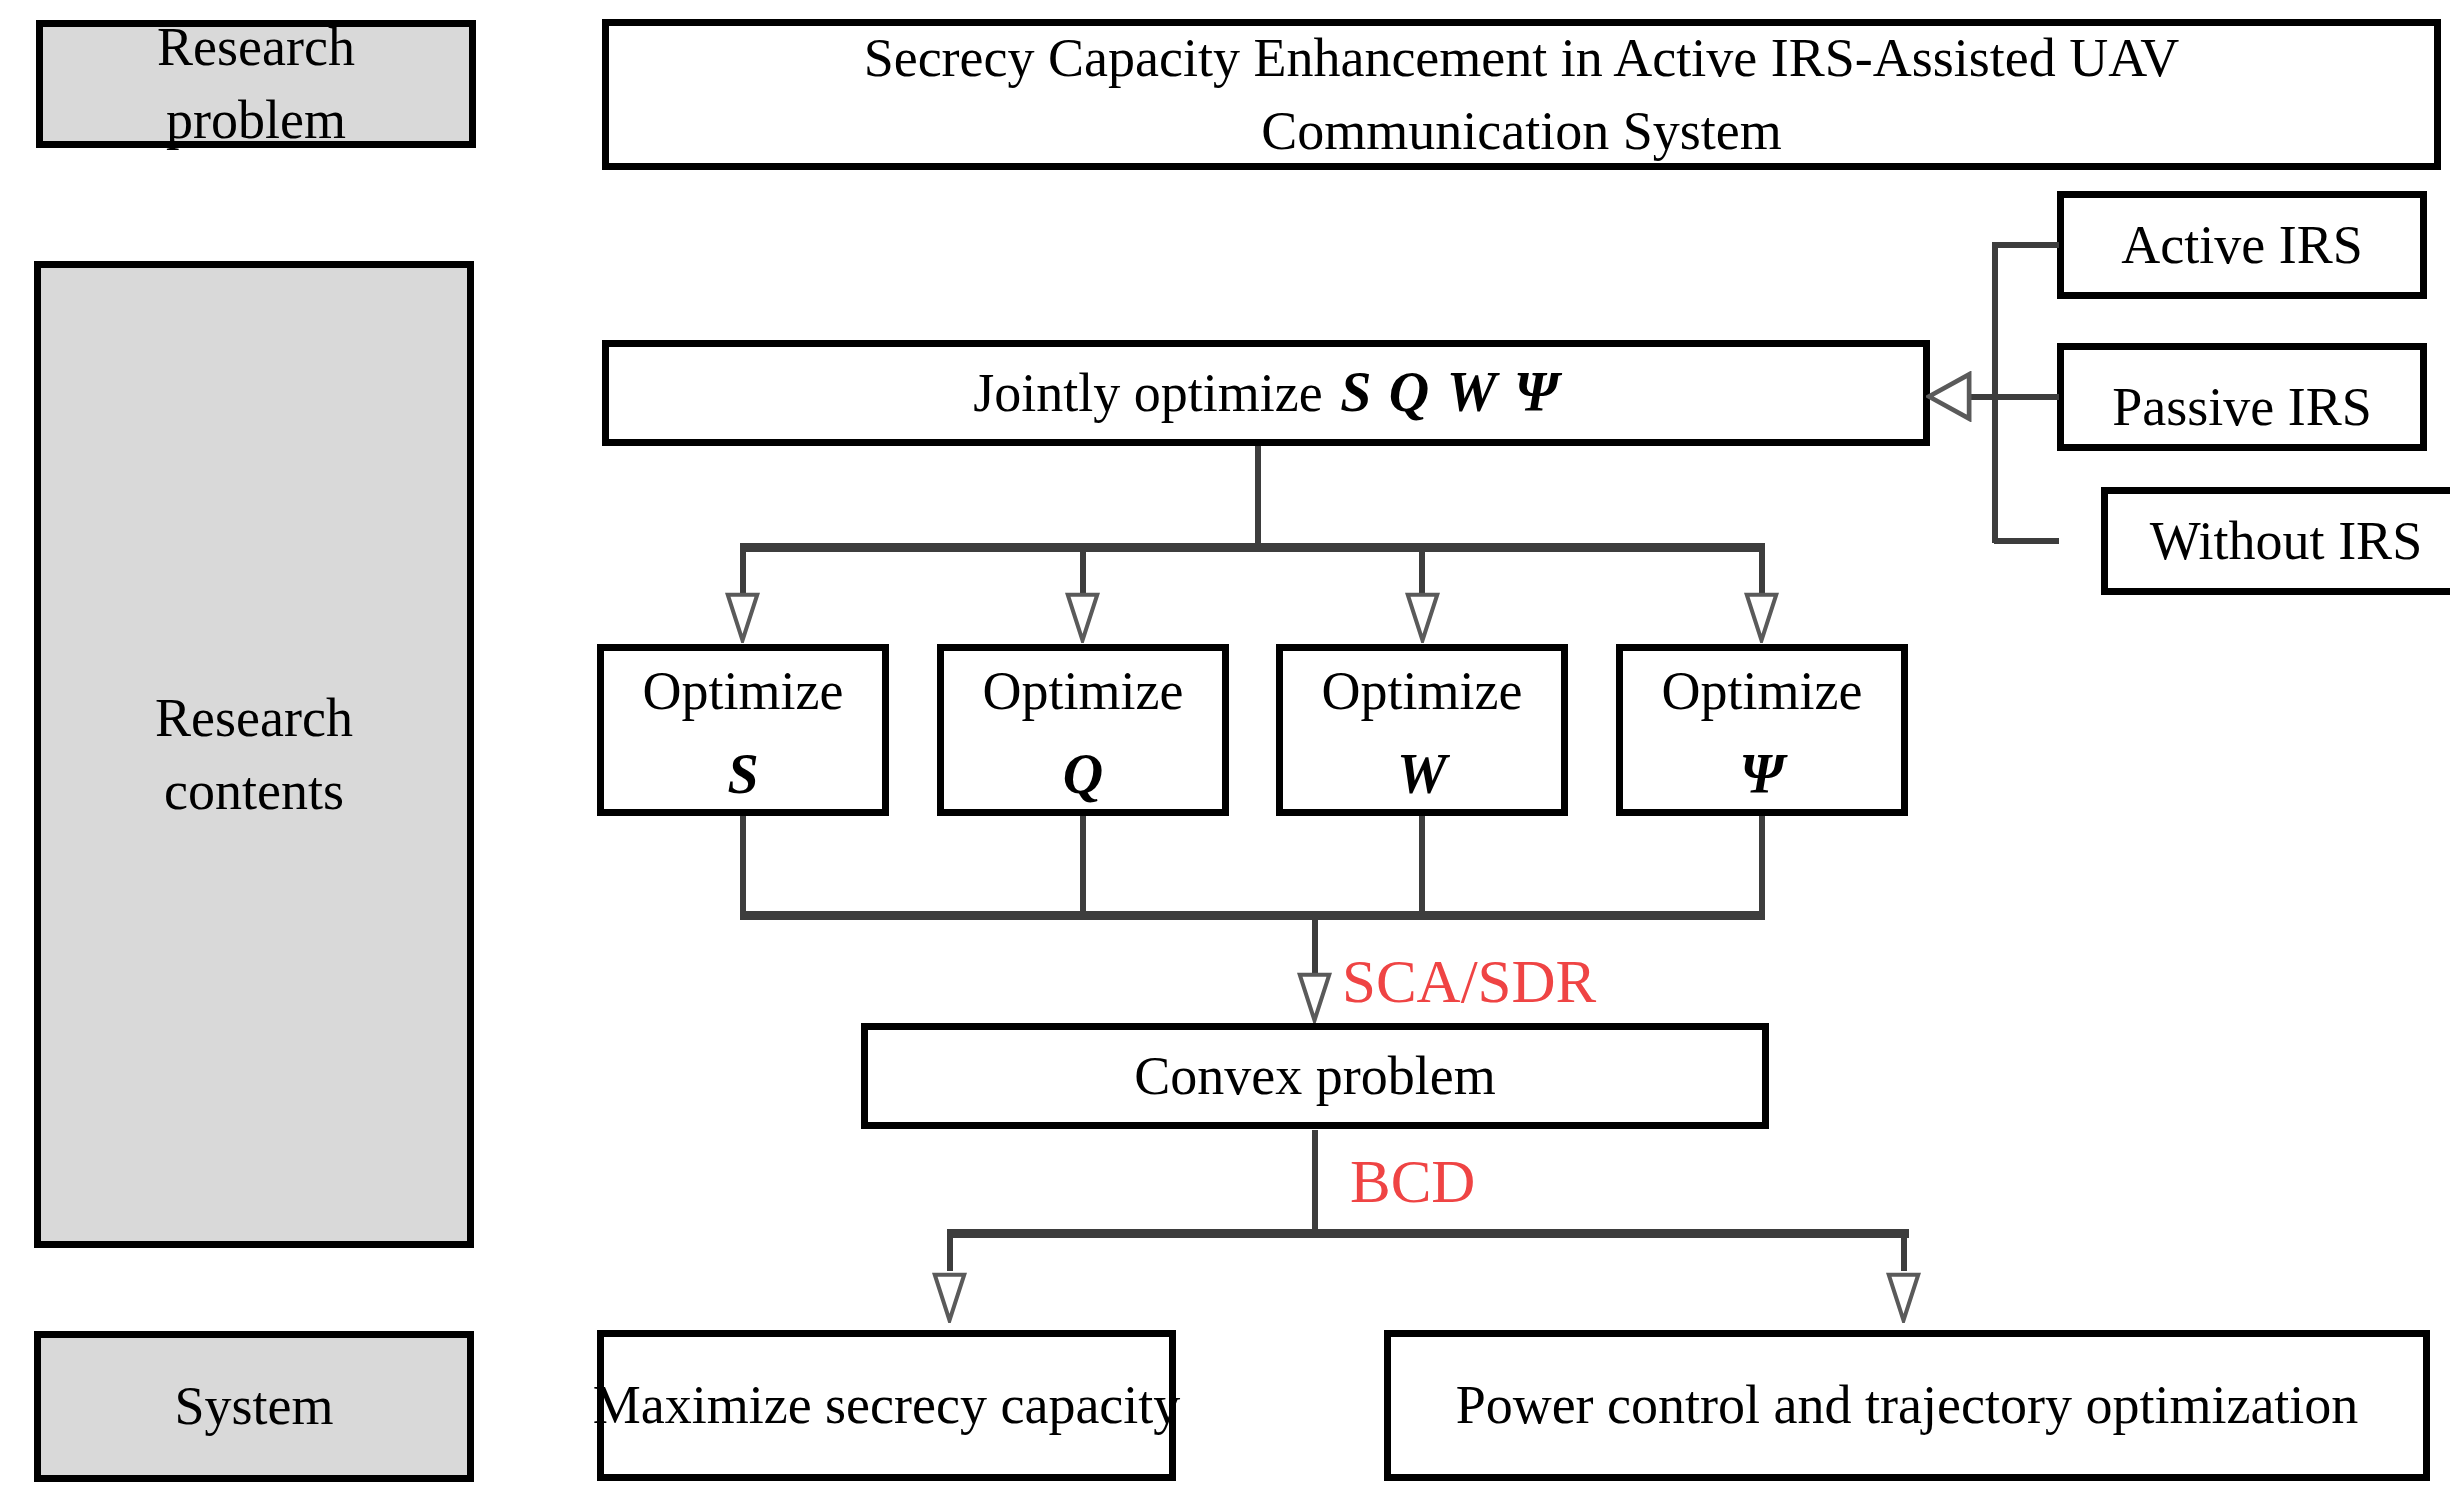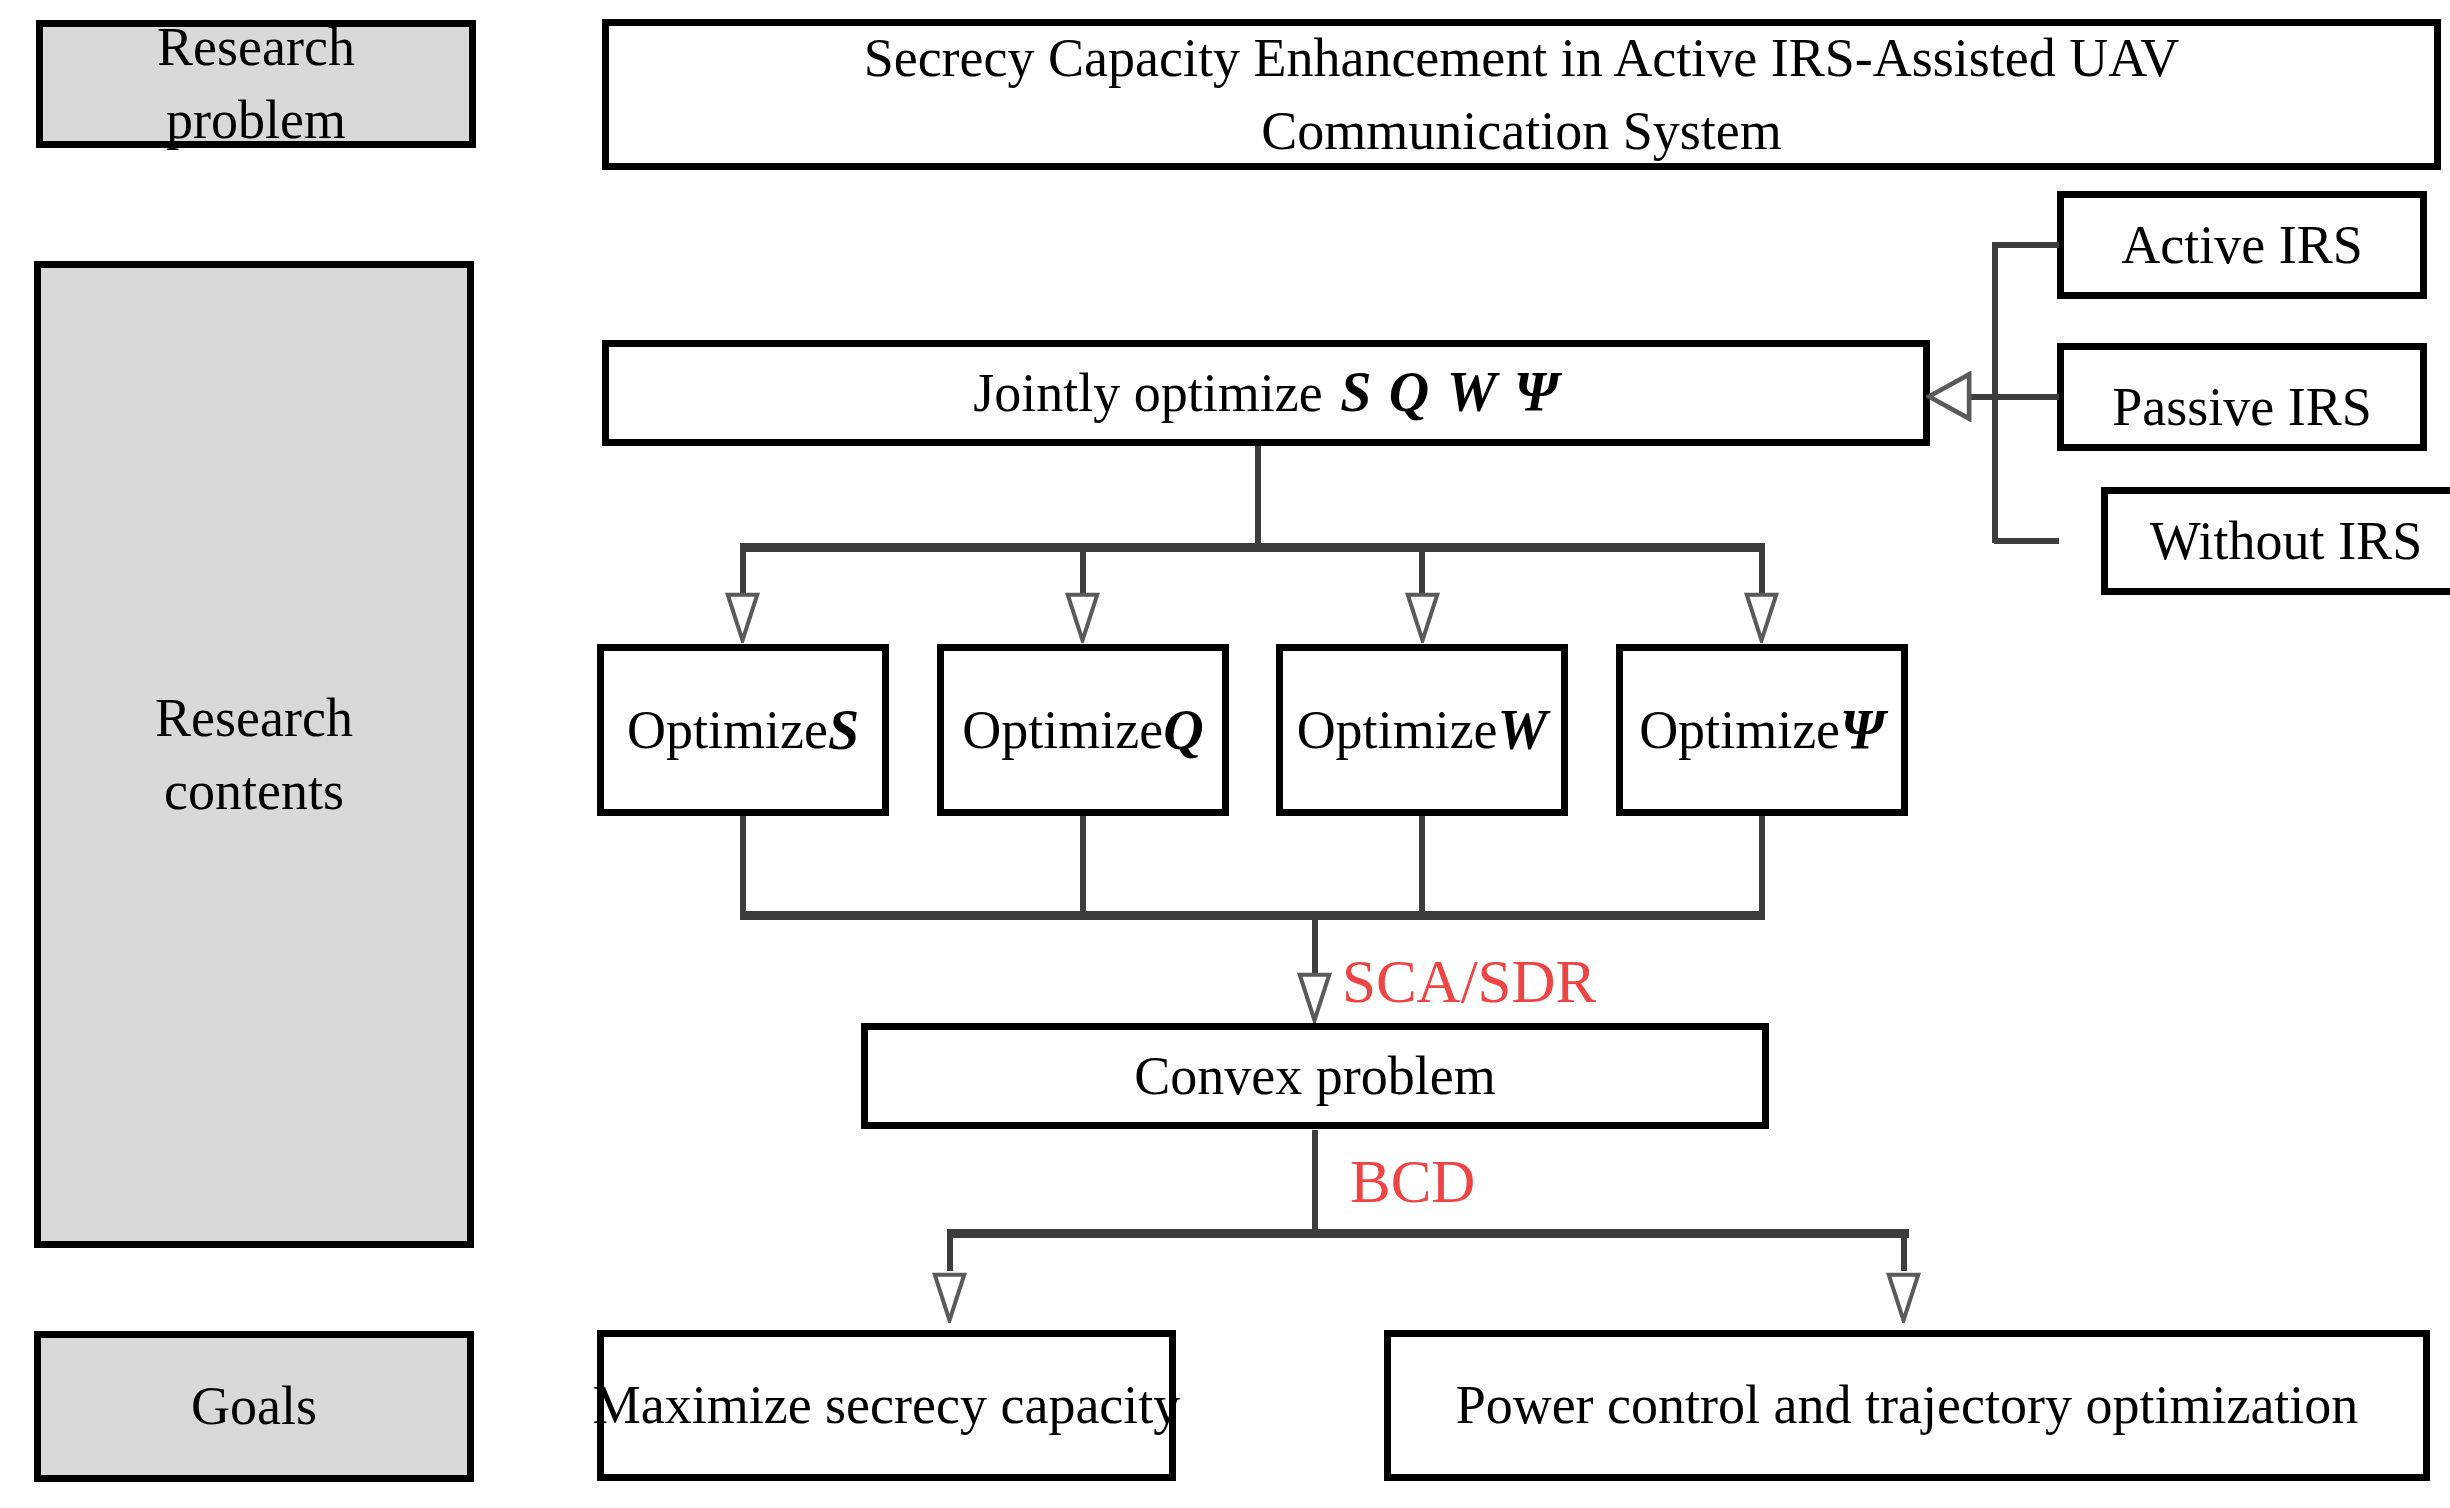--- a/index.html
+++ b/index.html
@@ -26,21 +26,21 @@
     align-items: center;
     justify-content: center;
     text-align: center;
     color: #000000;
     font-size: 54px;
     line-height: 1.35;
   }
   .box.gray { background: #d9d9d9; }
   .box .wrap2 { width: 309px; }          
   .box .titlewrap { width: 1748px; }
-  .optbox { line-height: 1.5; }
+  .optbox { flex-direction: column; line-height: 1.5; justify-content: space-between; }
   .mvar { font-style: italic; font-weight: bold; font-size: 56px; }
   .jvar { font-style: italic; font-weight: bold; font-size: 56px; margin-left: 17.5px; }
   .hline, .vline { position: absolute; background: #3d3d3d; }
   .floatlbl {
     position: absolute;
     font-size: 61px;
     color: #ef4444;
     white-space: nowrap;
   }
   .arr { position: absolute; }
@@ -53,21 +53,21 @@
 
   <div class="box gray" style="left:36px; top:20px; width:440px; height:128px;">
     <span class="wrap2">Research problem</span>
   </div>
 
   <div class="box gray" style="left:34px; top:261px; width:440px; height:987px;">
     <span class="wrap2">Research contents</span>
   </div>
 
   <div class="box gray" style="left:34px; top:1331px; width:440px; height:151px;">
-    <span>Goals</span>
+    <span>System</span>
   </div>
 
   <div class="box" style="left:602px; top:19px; width:1839px; height:151px;">
     <span class="titlewrap">
       <span style="display:block;">Secrecy Capacity Enhancement in Active IRS-Assisted UAV</span>
       <span style="display:block;">Communication System</span>
     </span>
   </div>
 
   <div class="box" style="left:602px; top:340px; width:1328px; height:106px;">

